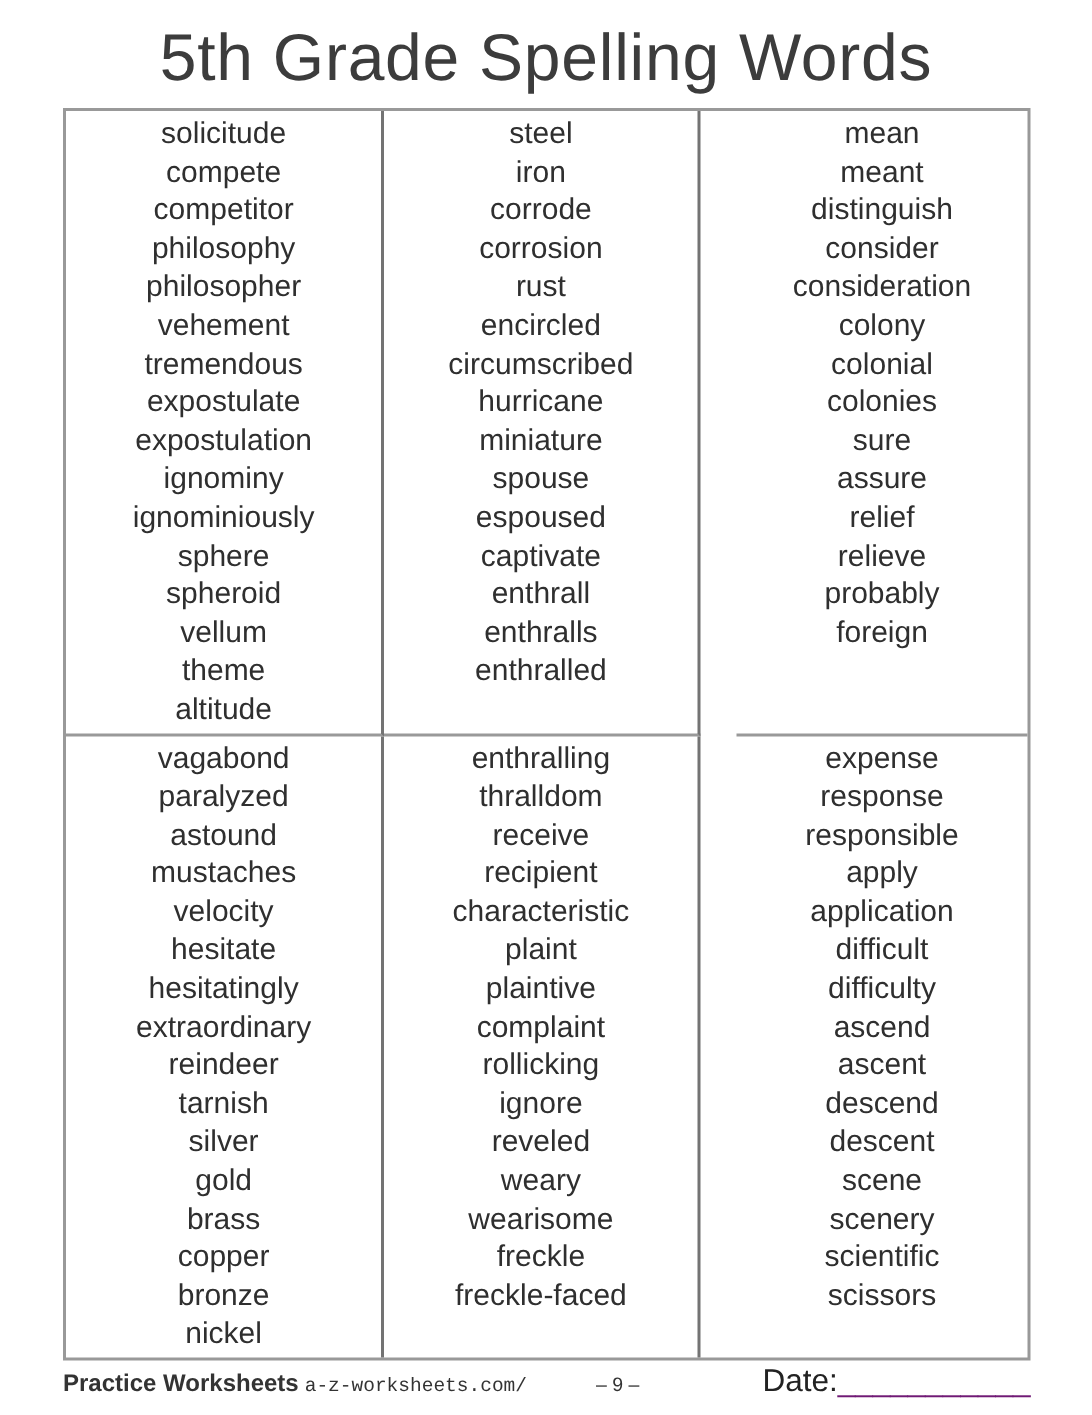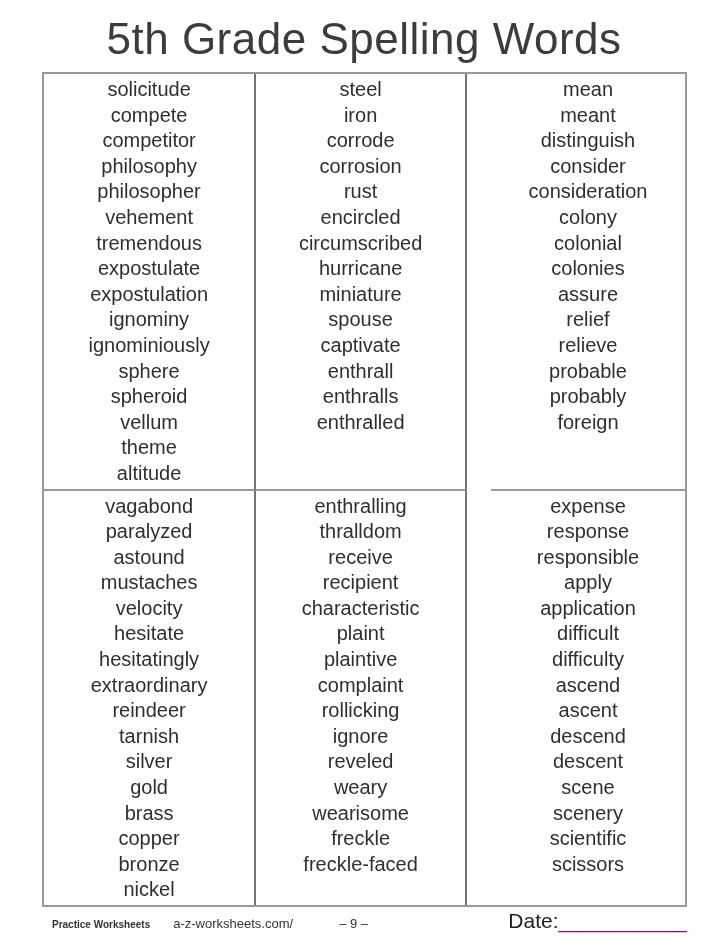--- a/index.html
+++ b/index.html
@@ -46,26 +46,26 @@
     position: absolute;
     left: 42px;
     right: 41px;
     bottom: 10px;
     display: flex;
     align-items: baseline;
     color: #333333;
   }
   .footer .brand {
     font-weight: 700;
-    font-size: 10px;
-    margin-left: 10px;
+    font-size: 16px;
   }
   .footer .site {
     font-size: 13px;
-    margin-left: 23px;
+    margin-left: 4px;
+    font-family: Liberation Mono, monospace;
   }
   .footer .pageno {
     font-size: 13px;
     margin-left: 46px;
   }
   .footer .date-wrap {
     margin-left: auto;
     font-size: 21px;
     color: #222222;
   }
@@ -105,38 +105,39 @@
         <div class="word">steel</div>
         <div class="word">iron</div>
         <div class="word">corrode</div>
         <div class="word">corrosion</div>
         <div class="word">rust</div>
         <div class="word">encircled</div>
         <div class="word">circumscribed</div>
         <div class="word">hurricane</div>
         <div class="word">miniature</div>
         <div class="word">spouse</div>
+        <div class="word">espoused</div>
         <div class="word">captivate</div>
         <div class="word">enthrall</div>
         <div class="word">enthralls</div>
         <div class="word">enthralled</div>
       </div>
       <div class="cell">
         <div class="word">mean</div>
         <div class="word">meant</div>
         <div class="word">distinguish</div>
         <div class="word">consider</div>
         <div class="word">consideration</div>
         <div class="word">colony</div>
         <div class="word">colonial</div>
         <div class="word">colonies</div>
+        <div class="word">sure</div>
         <div class="word">assure</div>
         <div class="word">relief</div>
         <div class="word">relieve</div>
-        <div class="word">probable</div>
         <div class="word">probably</div>
         <div class="word">foreign</div>
       </div>
       <div class="cell">
         <div class="word">vagabond</div>
         <div class="word">paralyzed</div>
         <div class="word">astound</div>
         <div class="word">mustaches</div>
         <div class="word">velocity</div>
         <div class="word">hesitate</div>

